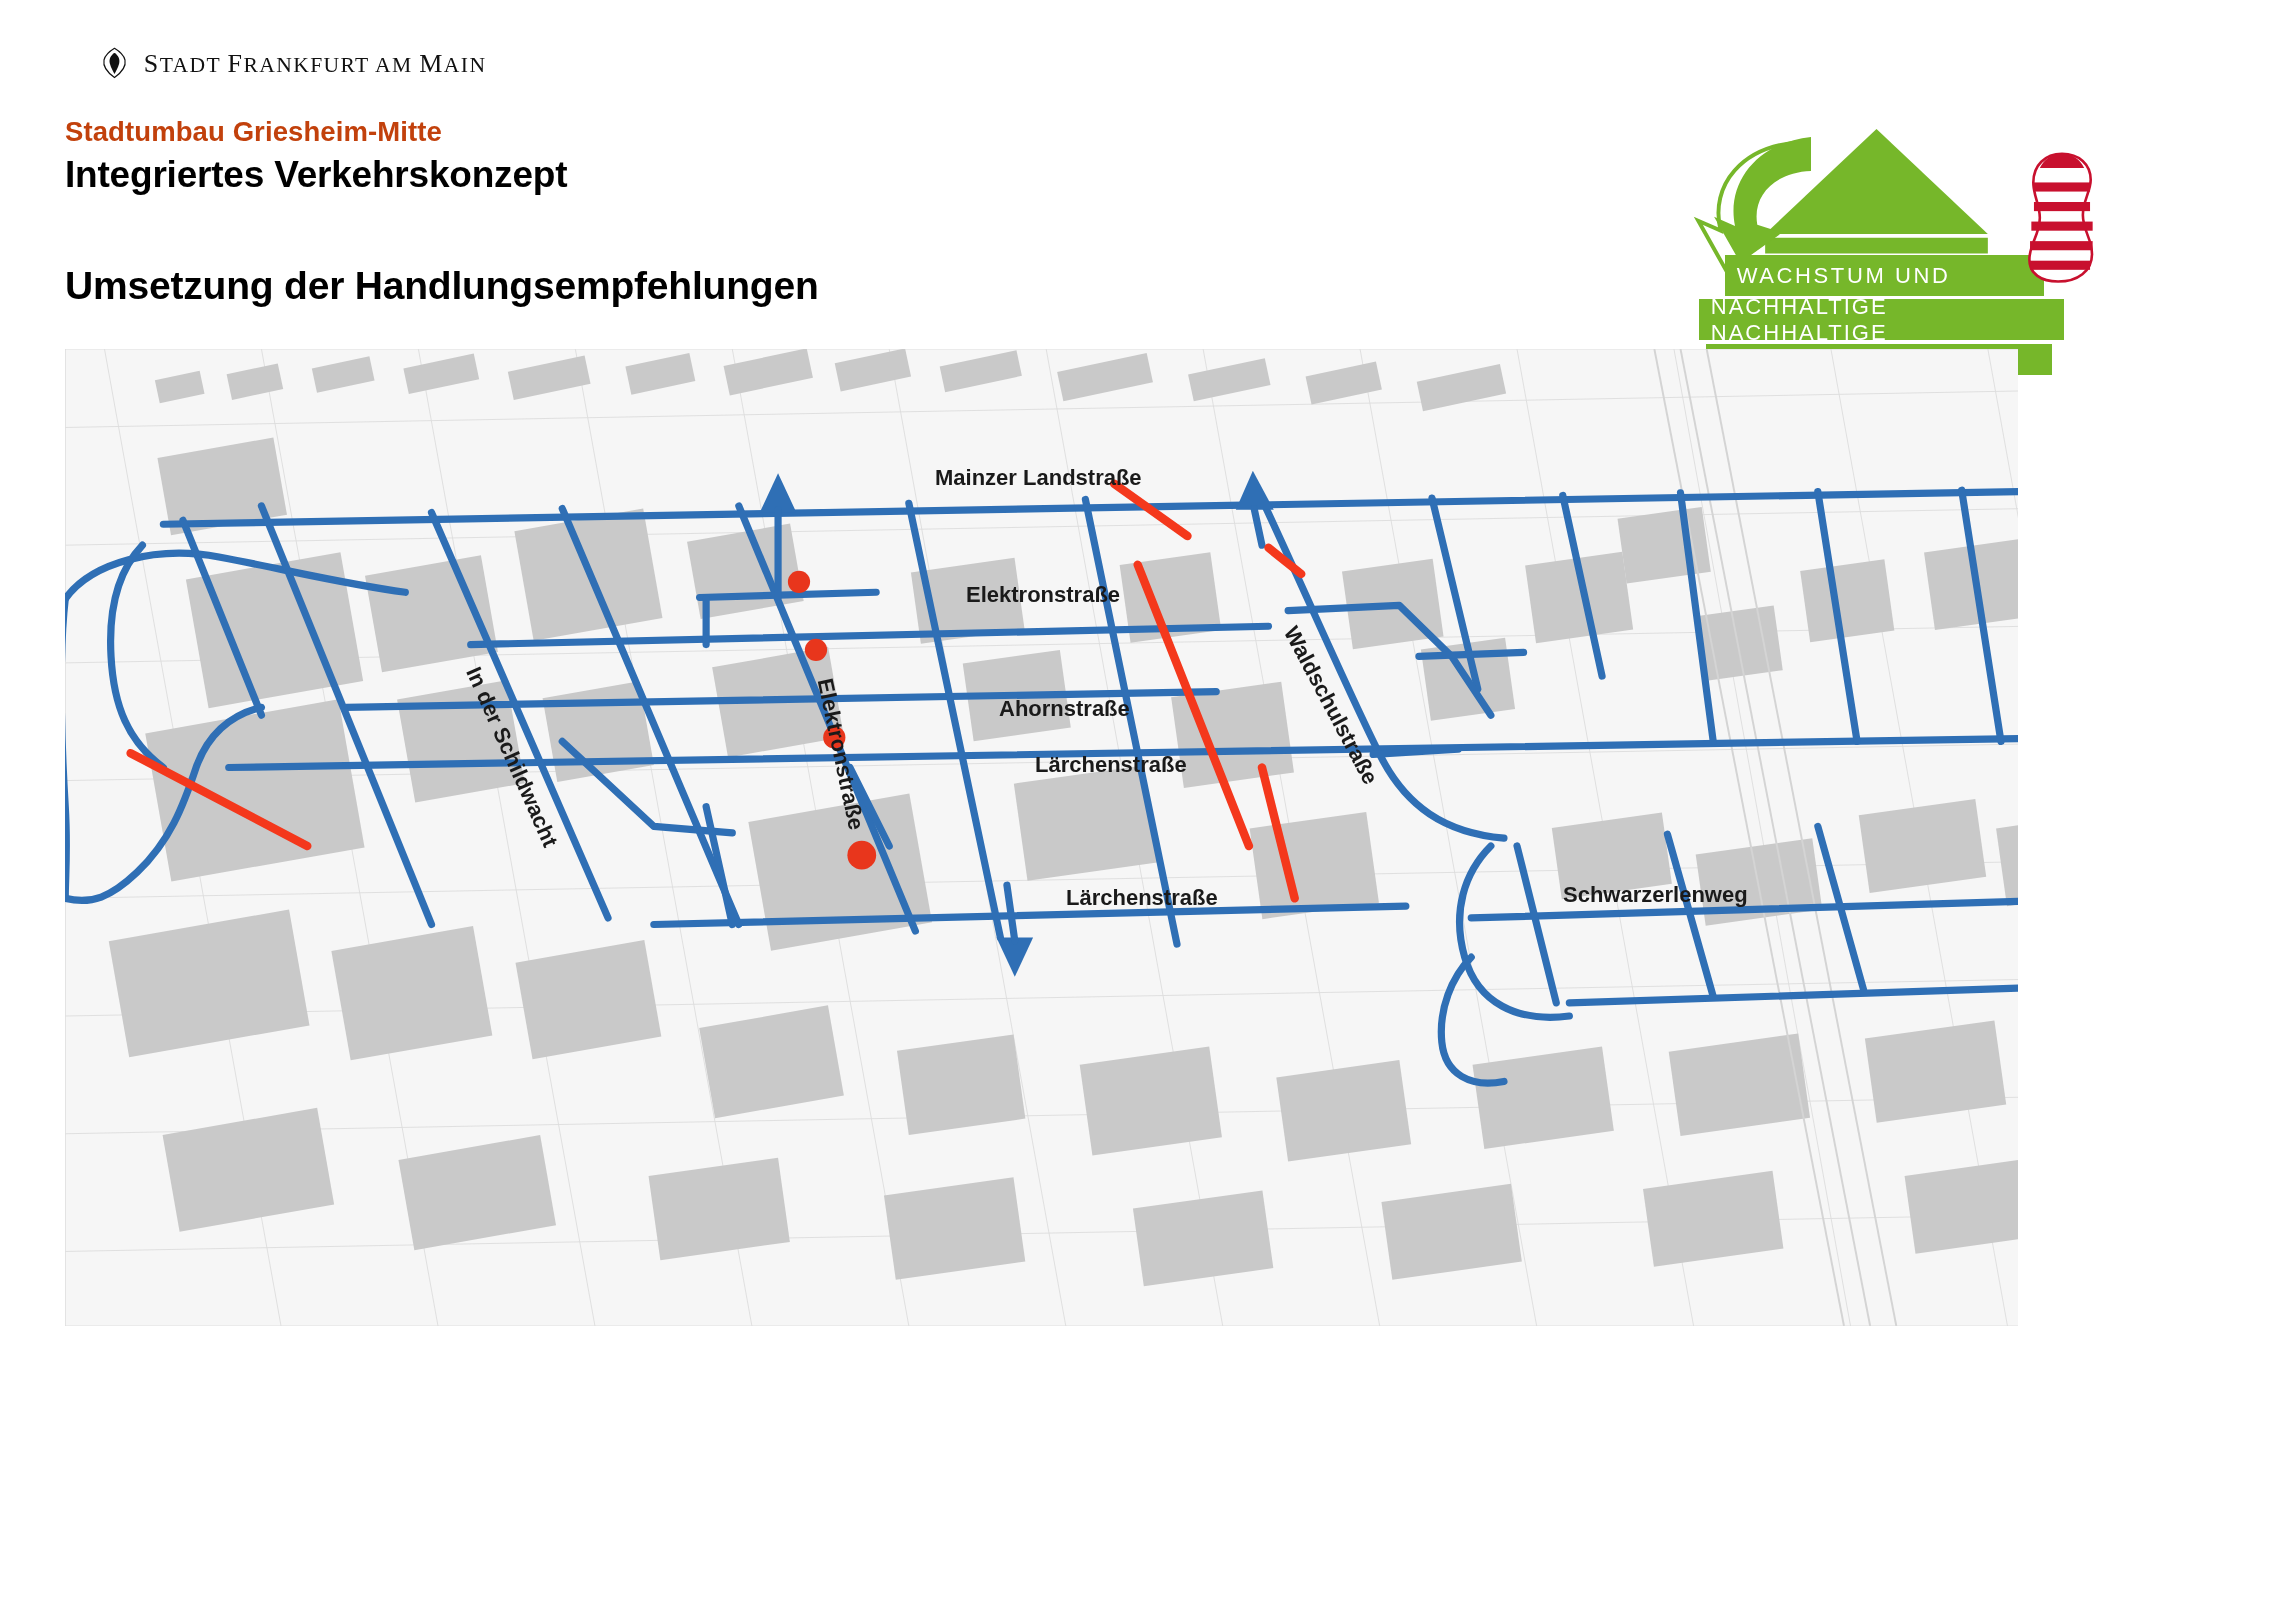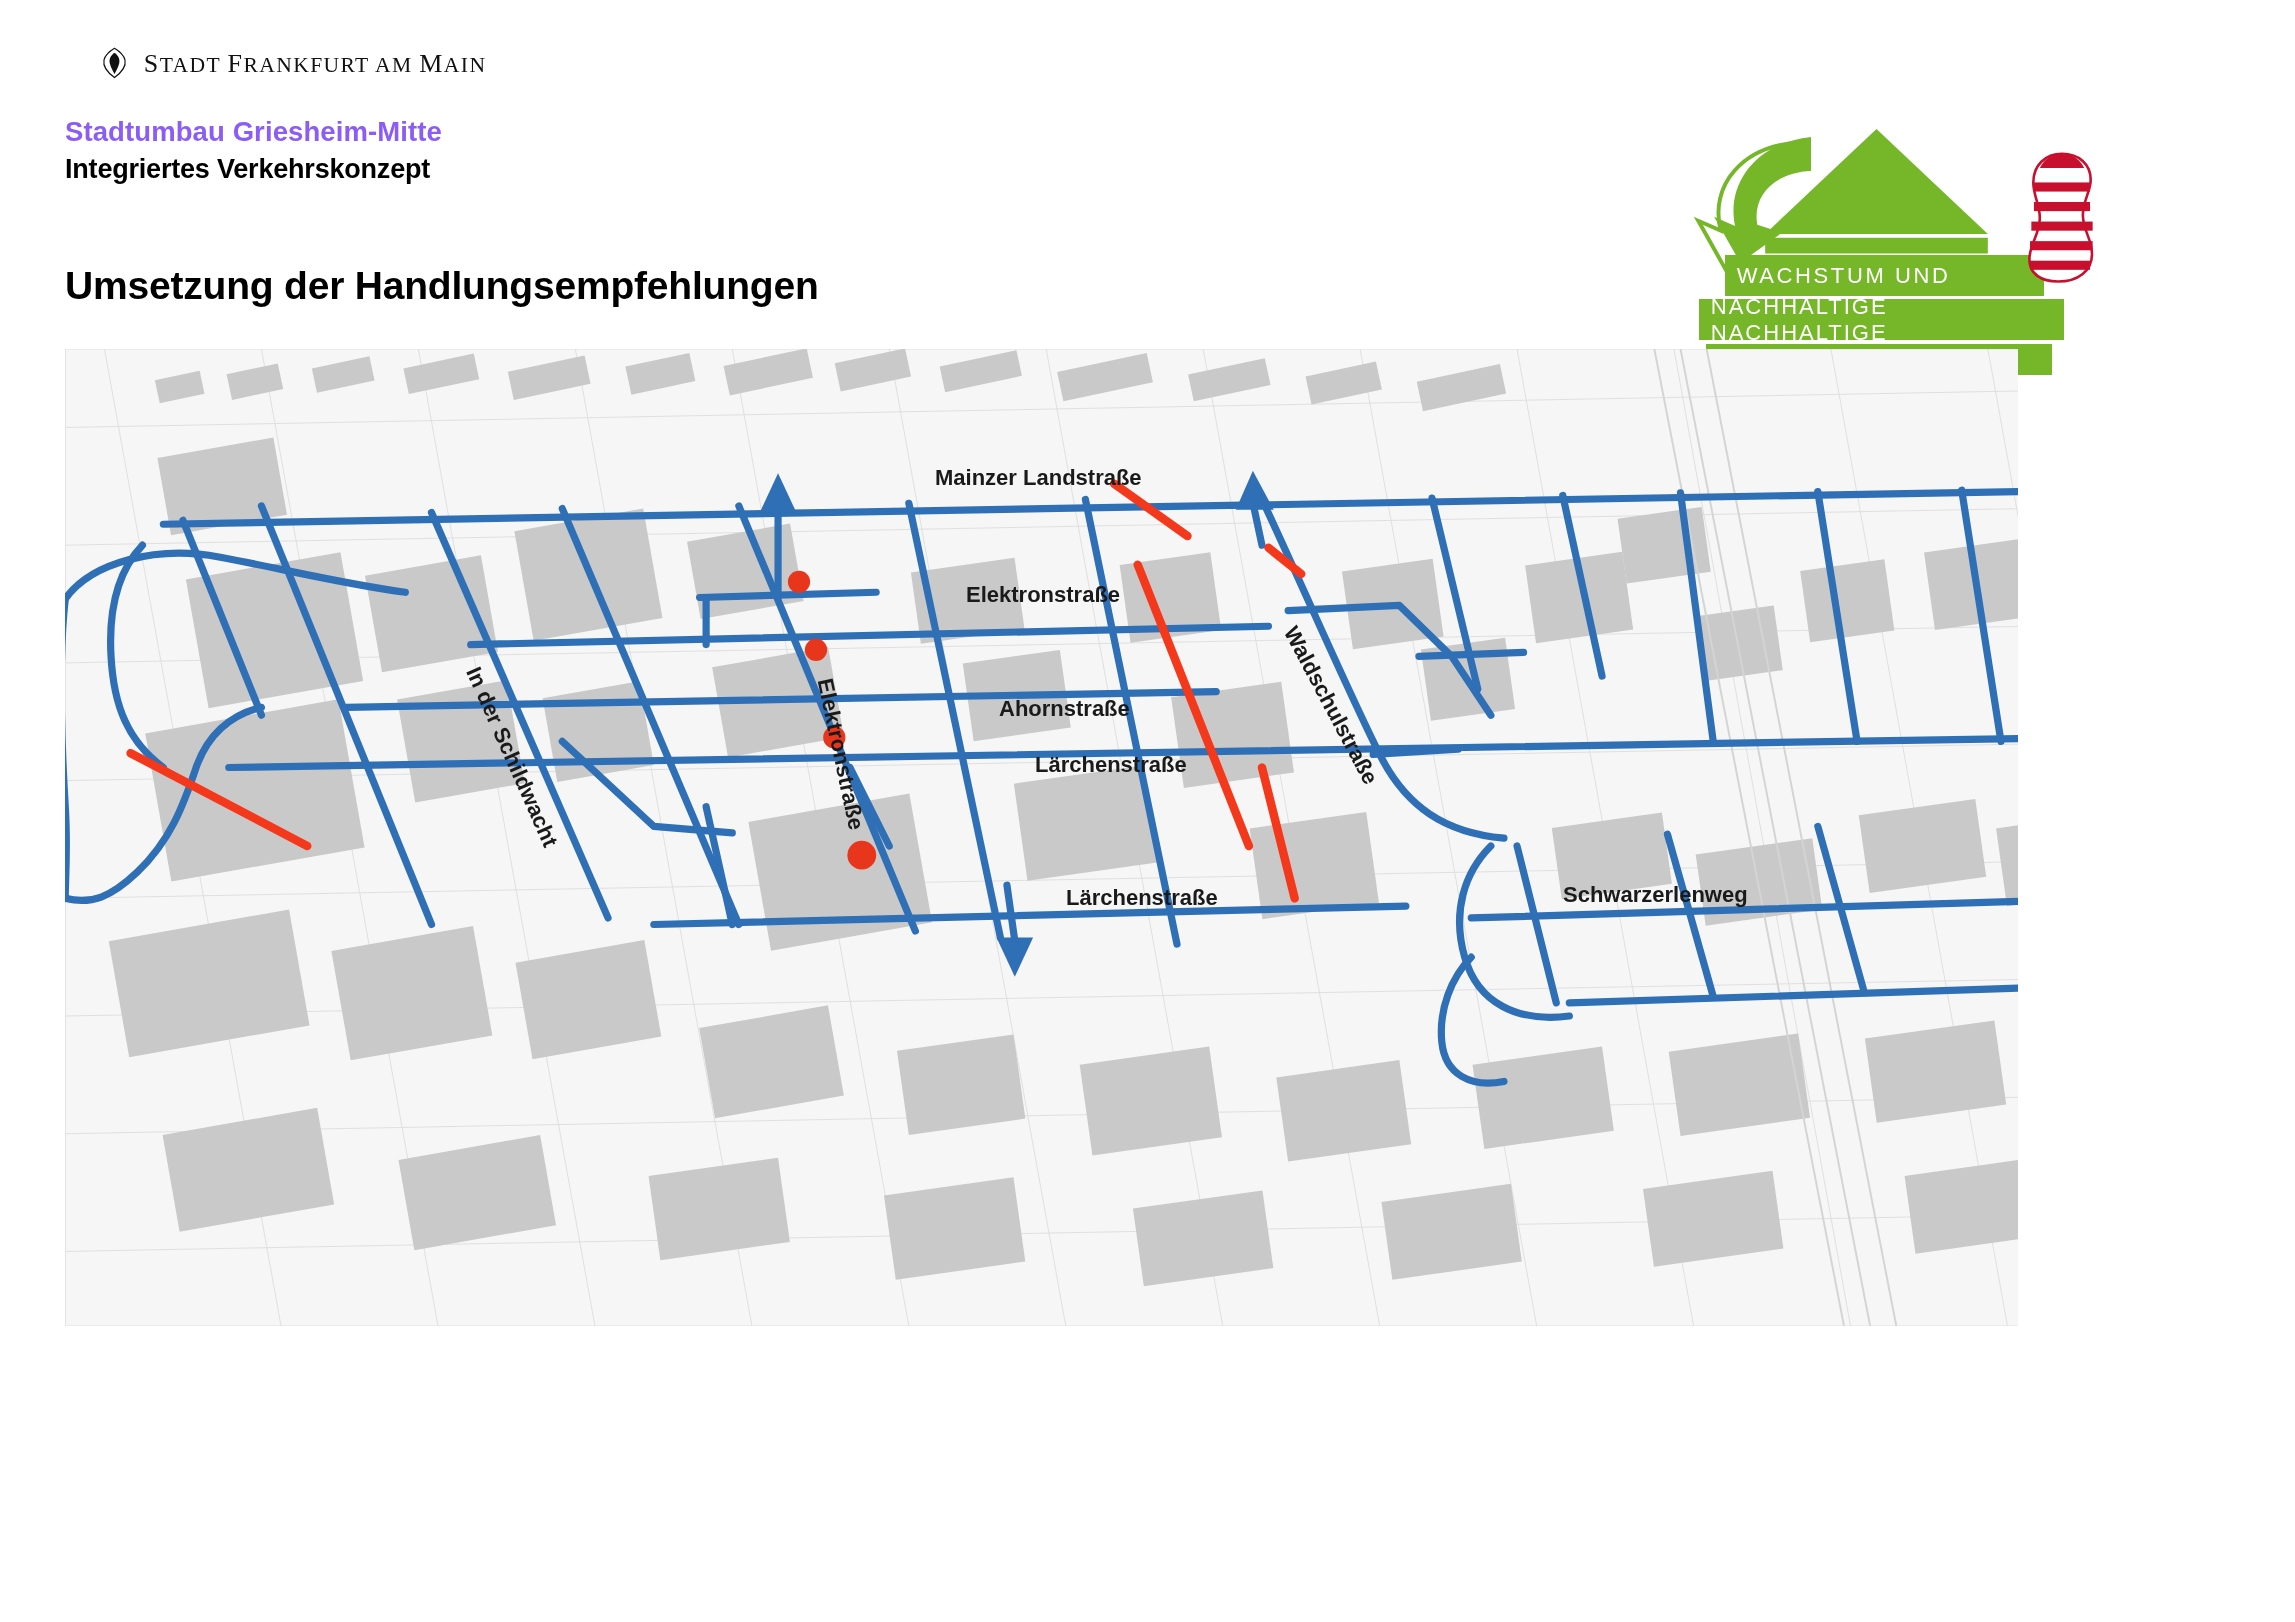--- a/index.html
+++ b/index.html
@@ -5,22 +5,22 @@
   html,body{margin:0;padding:0;background:#ffffff;}
   body{width:2295px;height:1622px;position:relative;font-family:"Liberation Sans",sans-serif;overflow:hidden;}
 
   
   #city-logo{position:absolute;left:97px;top:44px;width:419px;height:39px;display:flex;align-items:center;gap:11.8px;}
   #city-logo .eagle{width:35px;height:35px;position:relative;}
   #city-logo .eagle svg{width:35px;height:35px;display:block;}
   #city-logo .ct{font-family:"Liberation Serif",serif;font-size:21.6px;letter-spacing:1.4px;color:#111;white-space:nowrap;}
   #city-logo .ct .big{font-size:26px;}
 
-  #kicker{position:absolute;left:65px;top:116px;font-size:27.5px;font-weight:bold;color:#8b5cf6;letter-spacing:0.1px;}
-  #title1{position:absolute;left:65px;top:154px;font-size:27px;font-weight:bold;color:#000;letter-spacing:-0.2px;}
+  #kicker{position:absolute;left:65px;top:116px;font-size:27.5px;font-weight:bold;color:#c2410c;letter-spacing:0.1px;}
+  #title1{position:absolute;left:65px;top:154px;font-size:37px;font-weight:bold;color:#000;letter-spacing:-0.2px;}
   #title2{position:absolute;left:65px;top:264px;font-size:39px;font-weight:bold;color:#000;letter-spacing:-0.2px;}
 
   
   #programme-logo{position:absolute;left:1673px;top:116px;width:458px;height:275px;}
   #programme-logo .greenblock{position:absolute;left:6.5px;top:0;width:393px;height:262px;}
   #programme-logo .bar{position:absolute;background:#76b72a;color:#fff;font-weight:normal;display:flex;align-items:center;}
   #pl-line1{left:52px;top:139px;width:307px;height:41px;font-size:22px;letter-spacing:2.6px;padding-left:11.8px;}
   #pl-line2{left:26px;top:183px;width:353px;height:41px;font-size:22px;letter-spacing:2px;padding-left:11.8px;}
   #pl-line3{left:33px;top:228px;width:334px;height:31px;font-size:16.4px;letter-spacing:1px;padding-left:11.8px;}
 

